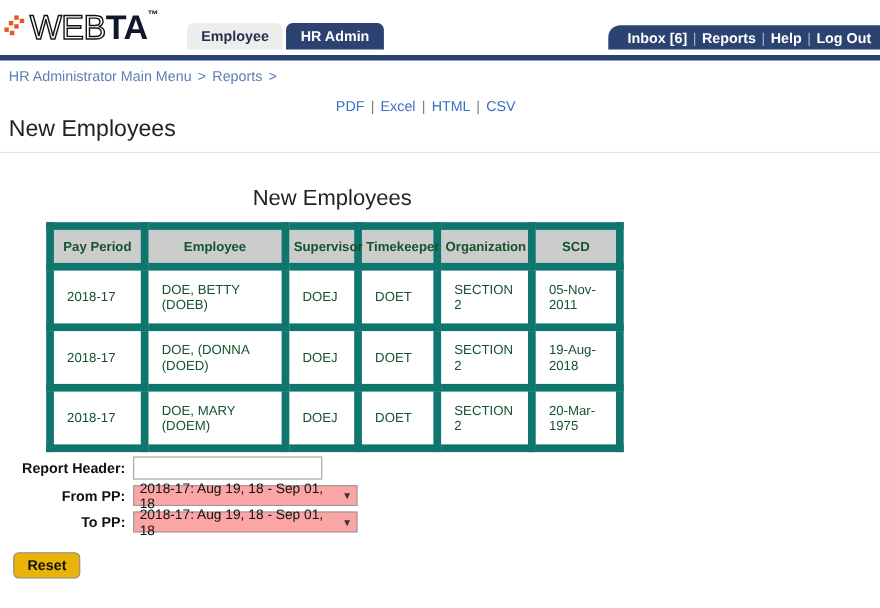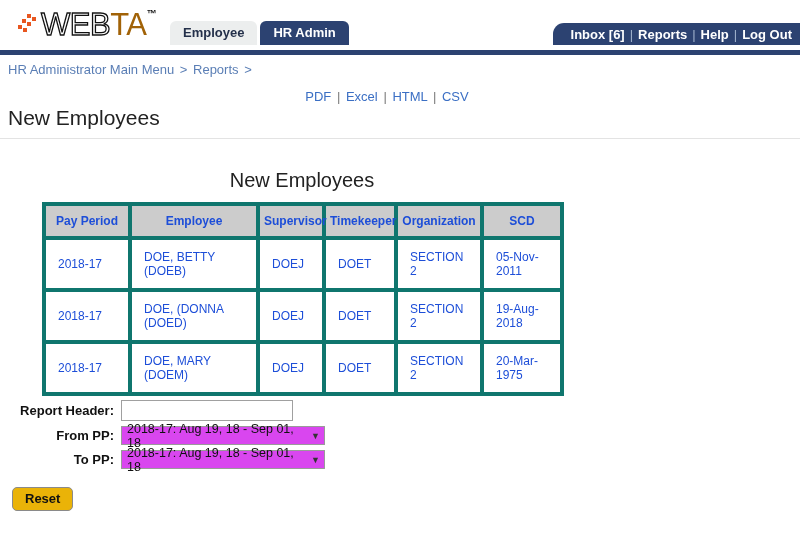--- a/index.html
+++ b/index.html
@@ -18,21 +18,21 @@
   }
 
   
   .header {
     position: relative;
     height: 50px;
     background: #ffffff;
   }
   .logo {
     position: absolute;
-    left: 18px;
+    left: 4px;
     top: 6px;
     height: 34px;
     display: flex;
     align-items: flex-end;
   }
   .logo-dots {
     position: relative;
     width: 22px;
     height: 24px;
     margin-right: 1px;
@@ -54,23 +54,23 @@
   .logo-web {
     font-size: 31px;
     letter-spacing: -0.5px;
     color: #ffffff;
     -webkit-text-stroke: 1.3px #111111;
     font-family: "Liberation Sans", sans-serif;
     line-height: 30px;
   }
   .logo-ta {
     font-size: 31px;
-    font-weight: normal;
+    font-weight: bold;
     letter-spacing: -0.5px;
-    color: #a16207;
+    color: #0f172a;
     line-height: 30px;
   }
   .logo-tm {
     font-size: 10px;
     color: #111111;
     align-self: flex-start;
     margin-top: 2px;
     font-weight: bold;
   }
 
@@ -178,23 +178,23 @@
     margin-left: 42px;
   }
   table.report {
     border-collapse: collapse;
     margin-left: 42px;
     margin-top: 10px;
     width: 518px;
     table-layout: fixed;
   }
   table.report th, table.report td {
-    border: 4px solid #0f766e;
+    border: 7px solid #0f766e;
     font-size: 12px;
-    color: #1d4ed8;
+    color: #14532d;
   }
   table.report th {
     background: #cccccc;
     font-weight: bold;
     text-align: center;
     height: 26px;
     padding: 2px 4px;
   }
   table.report td {
     height: 44px;
@@ -248,21 +248,21 @@
     border: 1px solid #a0a0a0;
     background: #ffffff;
     font-family: "Liberation Sans", sans-serif;
     font-size: 13px;
     padding: 1px 3px;
   }
   .select-box {
     display: inline-flex;
     align-items: center;
     border: 1px solid #9a9a9a;
-    background: #d946ef;
+    background: #fca5a5;
     height: 19px;
     width: 204px;
     padding: 0 4px 0 5px;
     font-size: 12.5px;
     color: #111111;
     box-sizing: border-box;
   }
   .select-arrow {
     font-size: 9px;
     color: #333333;

